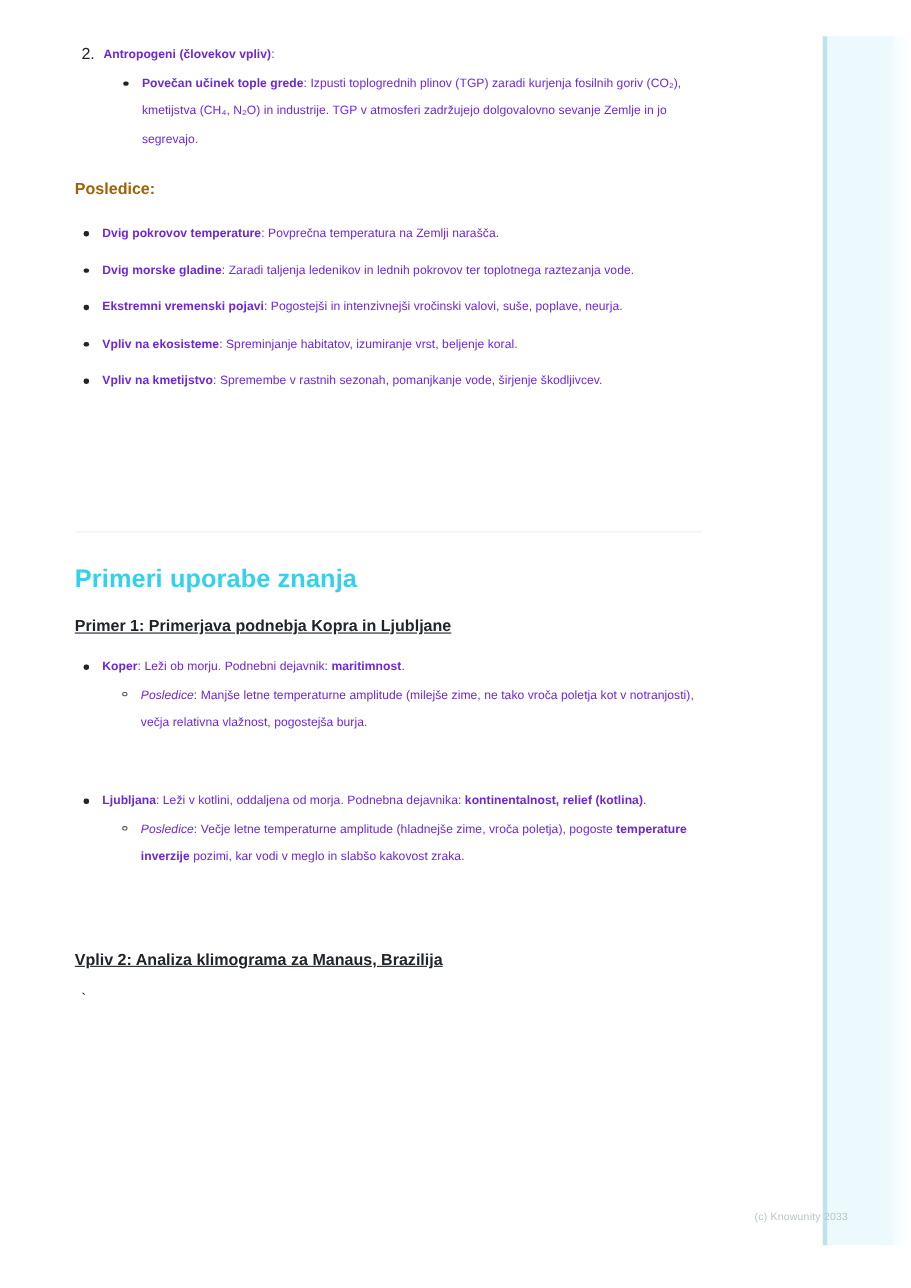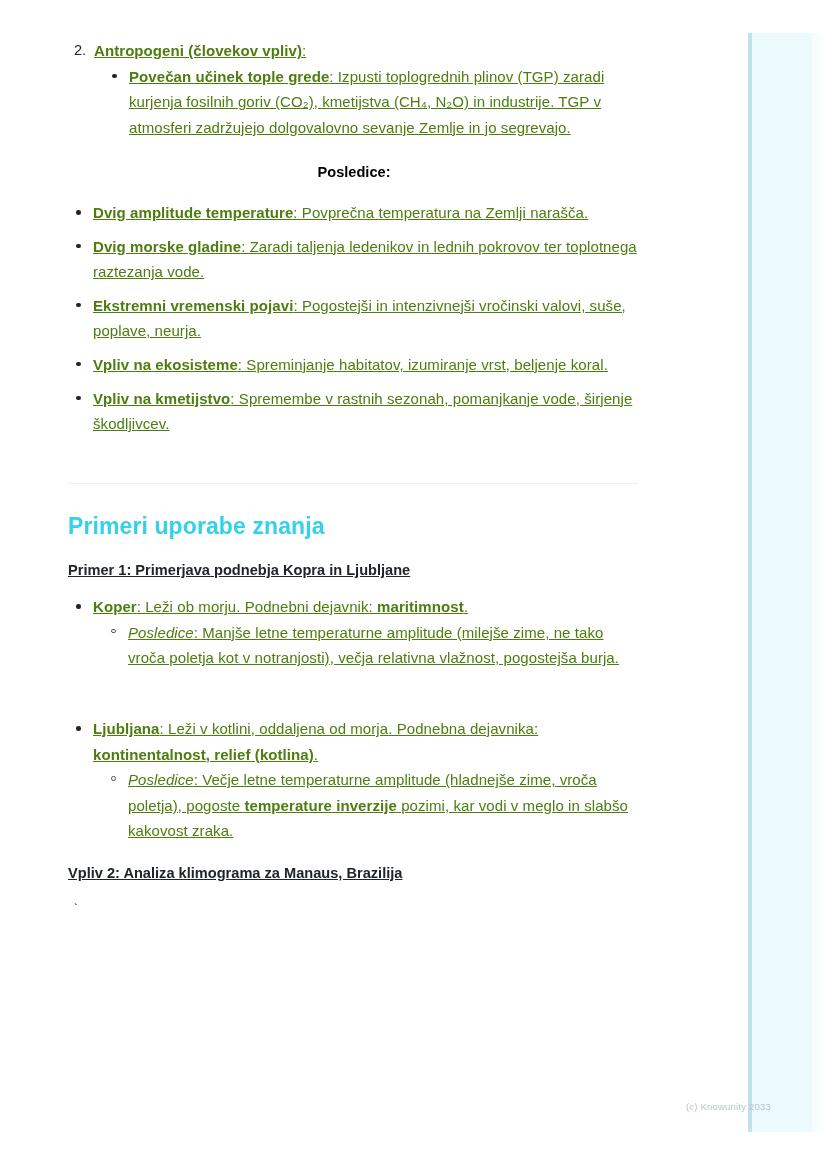--- a/index.html
+++ b/index.html
@@ -47,25 +47,24 @@
   
   #content {
     position: absolute;
     left: 68px;
     top: 0;
     width: 572px;
   }
 
   .para,
   .li-text {
-    font-size: 15px;
-    line-height: 25.6px;
-    color: #4d7c0f;
+    font-size: 11px;
+    line-height: 25.6px;
+    color: #6d28d9;
     letter-spacing: 0.005em;
-    text-decoration: underline;
   }
 
   b, .b { font-weight: 700; }
   i, .i { font-style: italic; }
 
   
   ol.numlist {
     list-style: none;
     margin: 0;
     padding: 0;
@@ -130,22 +129,21 @@
     height: 4.6px;
     border-radius: 50%;
     border: 1.2px solid #52585f;
     box-sizing: border-box;
   }
 
   .section-lead {
     font-size: 14.6px;
     line-height: 25.6px;
     font-weight: 700;
-    color: #000000;
-    text-align: center;
+    color: #a16207;
   }
 
   hr.divider {
     border: 0;
     border-top: 1px solid #eceef0;
     margin: 0;
     width: 570px;
   }
 
   h2.cyan-heading {
@@ -212,21 +210,21 @@
   </div>
 
   <div class="block" style="top:160px;">
     <div class="section-lead">Posledice:</div>
   </div>
 
   <div class="block" style="top:200px;">
     <ul class="bullets">
       <li>
         <span class="dot"></span>
-        <div class="li-text"><b>Dvig amplitude temperature</b><span>: Povprečna temperatura na Zemlji narašča.</span></div>
+        <div class="li-text"><b>Dvig pokrovov temperature</b><span>: Povprečna temperatura na Zemlji narašča.</span></div>
       </li>
       <li>
         <span class="dot"></span>
         <div class="li-text"><b>Dvig morske gladine</b><span>: Zaradi taljenja ledenikov in lednih pokrovov ter toplotnega raztezanja vode.</span></div>
       </li>
       <li>
         <span class="dot"></span>
         <div class="li-text"><b>Ekstremni vremenski pojavi</b><span>: Pogostejši in intenzivnejši vročinski valovi, suše, poplave, neurja.</span></div>
       </li>
       <li>

